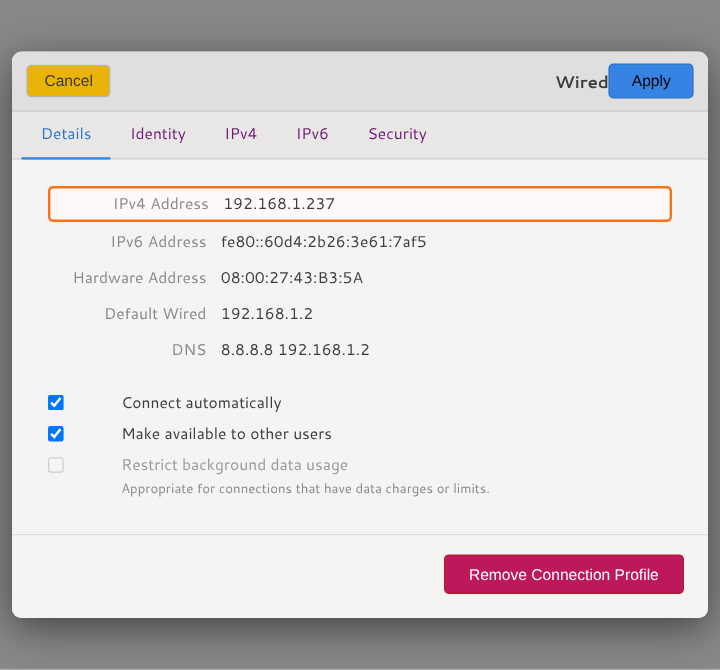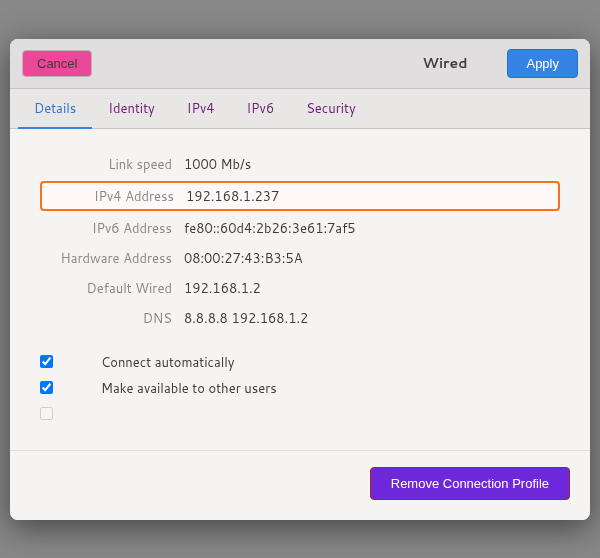--- a/index.html
+++ b/index.html
@@ -28,38 +28,37 @@
       position: relative;
     }
     .title-text {
       flex: 1;
       text-align: right;
       font-weight: bold;
       font-size: 14px;
       color: #3c3c3c;
     }
     .btn-cancel {
-      background: #ec4899;
+      background: #eab308;
       border: 1px solid #b8b6b5;
       border-radius: 4px;
       padding: 5px 14px;
       cursor: pointer;
       font-size: 13px;
       color: #3c3c3c;
     }
     .btn-apply {
       background: #3584e4;
       border: 1px solid #2570c8;
       border-radius: 4px;
       padding: 6px 18px;
       cursor: pointer;
       font-size: 13px;
-      color: #ffffff;
+      color: #000000;
       font-weight: 500;
-      margin-left: 40px;
     }
     .tabs {
       background: #e8e7e6;
       border-bottom: 1px solid #c8c6c5;
       display: flex;
       padding: 0 8px;
     }
     .tab {
       padding: 10px 16px;
       cursor: pointer;
@@ -131,21 +130,21 @@
       color: #999;
     }
     .footer {
       display: flex;
       justify-content: flex-end;
       padding: 16px 20px 20px;
       background: #f5f4f3;
       border-top: 1px solid #e0dede;
     }
     .btn-remove {
-      background: #6d28d9;
+      background: #be185d;
       border: 1px solid #aa2222;
       border-radius: 4px;
       padding: 8px 20px;
       cursor: pointer;
       font-size: 13px;
       color: #fff;
       font-weight: 500;
     }
   </style>
 </head>
@@ -163,24 +162,20 @@
     <div class="tab active">Details</div>
     <div class="tab">Identity</div>
     <div class="tab">IPv4</div>
     <div class="tab">IPv6</div>
     <div class="tab">Security</div>
   </div>
 
   <div class="content">
     <div class="info-grid">
 
-      <div class="info-row">
-        <span class="info-label">Link speed</span>
-        <span class="info-value">1000 Mb/s</span>
-      </div>
 
       <div class="info-row highlighted">
         <span class="info-label">IPv4 Address</span>
         <span class="info-value">192.168.1.237</span>
       </div>
 
       <div class="info-row">
         <span class="info-label">IPv6 Address</span>
         <span class="info-value">fe80::60d4:2b26:3e61:7af5</span>
       </div>
@@ -209,20 +204,24 @@
         <label for="chk-auto" class="checkbox-label">Connect automatically</label>
       </div>
 
       <div class="checkbox-row">
         <input type="checkbox" id="chk-available" checked="" style="">
         <label for="chk-available" class="checkbox-label">Make available to other users</label>
       </div>
 
       <div class="checkbox-row disabled">
         <input type="checkbox" id="chk-restrict" disabled="" style="">
+        <div>
+          <label for="chk-restrict" class="checkbox-label">Restrict background data usage</label>
+          <div class="checkbox-sublabel">Appropriate for connections that have data charges or limits.</div>
+        </div>
       </div>
 
     </div>
   </div>
 
   <div class="footer">
     <button class="btn-remove">Remove Connection Profile</button>
   </div>
 </div>
 

